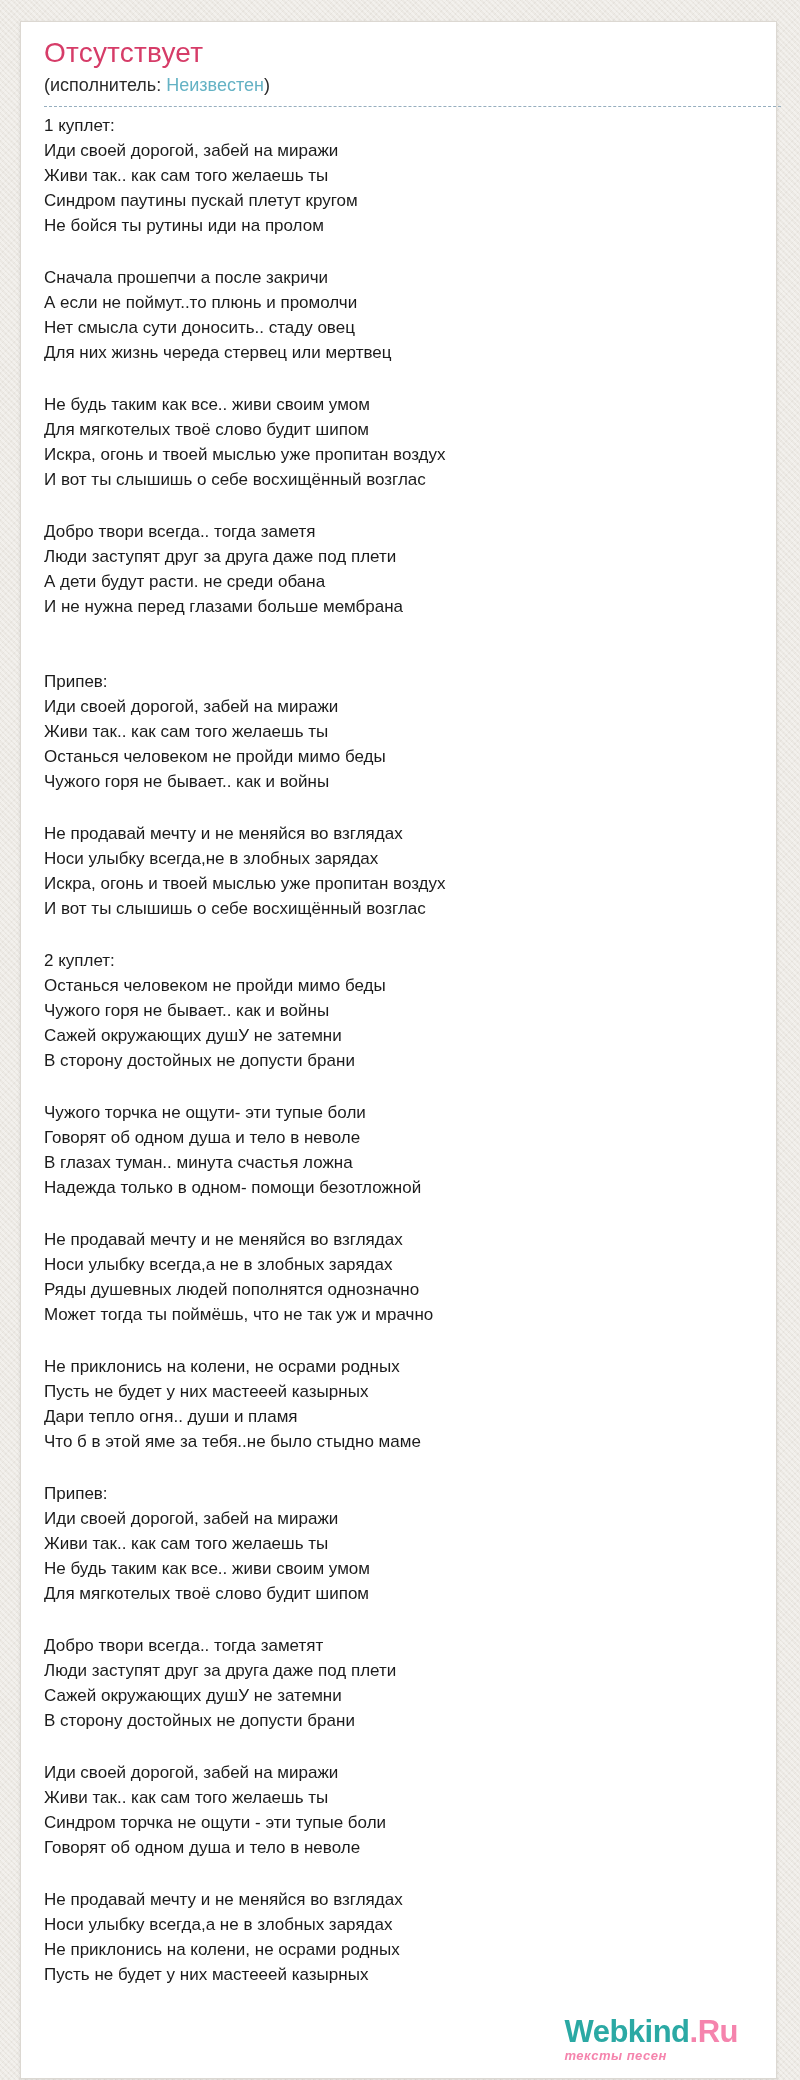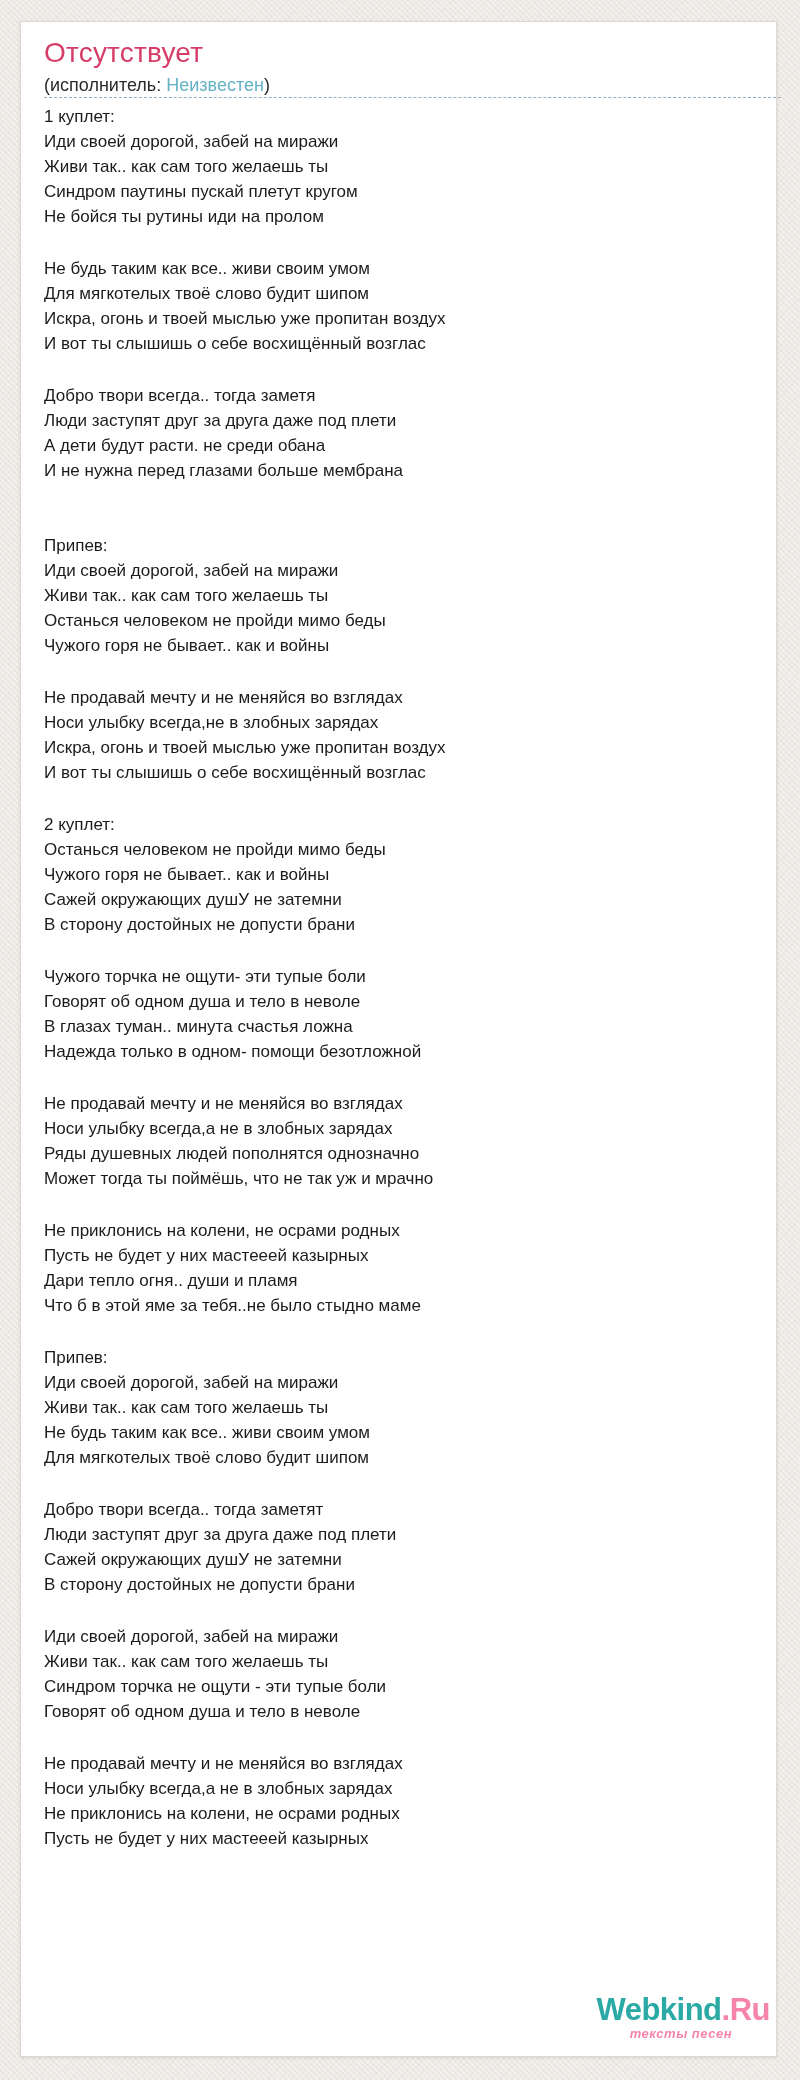--- a/index.html
+++ b/index.html
@@ -36,42 +36,42 @@
     font-weight:normal;
     color:var(--accent-pink);
     letter-spacing:.2px;
     line-height:34px;
   }
   .artist-line{
     font-size:18px;
     color:#2b2b2b;
     line-height:24px;
     margin-top:3px;
+    padding-bottom:9px;
     border-bottom:1px dashed #96aebf;
     width:737px;
   }
   .artist-link{
     color:var(--link-teal);
     text-decoration:none;
     cursor:pointer;
   }
   .lyrics{
     margin-top:6px;
     font-size:17px;
     line-height:25px;
     color:var(--text);
   }
   .stanza{margin-bottom:27px;}
   .stanza.extra-gap{margin-top:50px;}
   .line{white-space:pre-wrap;}
   .logo{
     position:absolute;
-    right:6px;
+    right:38px;
     bottom:16px;
-    text-align:right;
     line-height:1;
     cursor:pointer;
   }
   .logo-word{
     font-size:31px;
     font-weight:bold;
     letter-spacing:-.5px;
   }
   .logo-main{color:var(--logo-teal);}
   .logo-suffix{color:var(--logo-pink);}
@@ -95,20 +95,26 @@
 
   <div class="artist-line"><span>(исполнитель: </span><a class="artist-link">Неизвестен</a><span>)</span></div>
 
   <div class="lyrics">
       <div class="stanza">
         <div class="line">1 куплет:</div>
         <div class="line">Иди своей дорогой, забей на миражи</div>
         <div class="line">Живи так.. как сам того желаешь ты</div>
         <div class="line">Синдром паутины пускай плетут кругом</div>
         <div class="line">Не бойся ты рутины иди на пролом</div>
+      </div>
+      <div class="stanza">
+        <div class="line">Сначала прошепчи а после закричи</div>
+        <div class="line">А если не поймут..то плюнь и промолчи</div>
+        <div class="line">Нет смысла сути доносить.. стаду овец</div>
+        <div class="line">Для них жизнь череда стервец или мертвец</div>
       </div>
       <div class="stanza">
         <div class="line">Не будь таким как все.. живи своим умом</div>
         <div class="line">Для мягкотелых твоё слово будит шипом</div>
         <div class="line">Искра, огонь и твоей мыслью уже пропитан воздух</div>
         <div class="line">И вот ты слышишь о себе восхищённый возглас</div>
       </div>
       <div class="stanza">
         <div class="line">Добро твори всегда.. тогда заметя</div>
         <div class="line">Люди заступят друг за друга даже под плети</div>

